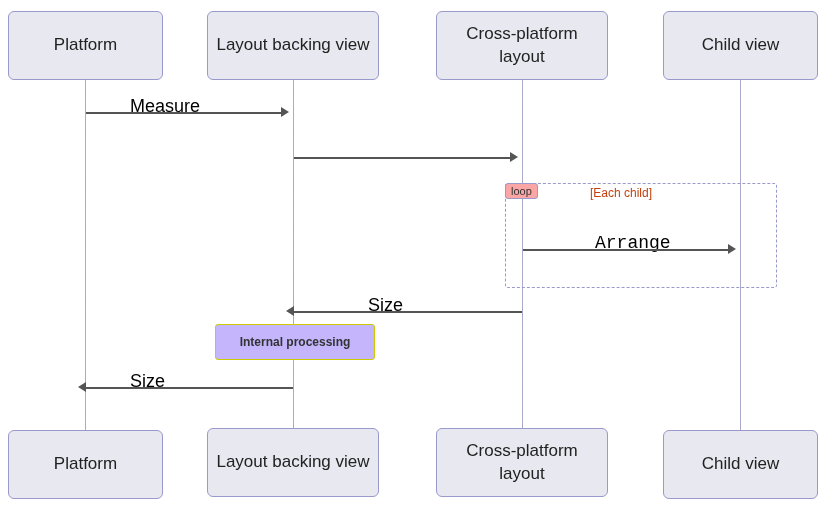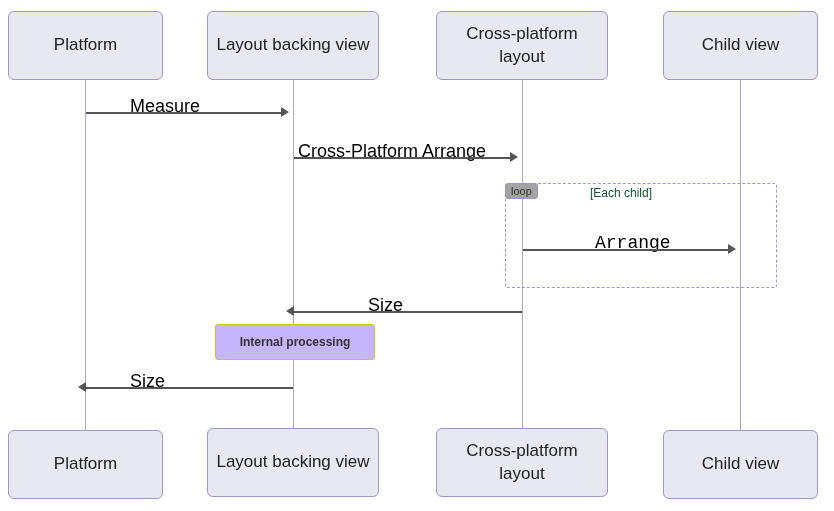--- a/index.html
+++ b/index.html
@@ -73,32 +73,32 @@
 
     .loop-box {
       position: absolute;
       border: 1.5px dashed #9999cc;
       background: transparent;
       border-radius: 3px;
     }
 
     .loop-label {
       position: absolute;
-      background: #a3a3a3;
+      background: #fca5a5;
       border: 1px solid #9999cc;
       border-radius: 3px;
       font-size: 11px;
       padding: 1px 5px;
       color: #333;
     }
 
     .loop-each-label {
       position: absolute;
       font-size: 12px;
-      color: #14532d;
+      color: #c2410c;
     }
 
     .internal-box {
       position: absolute;
       background: #c4b5fd;
       border: 1.5px solid #cccc00;
       border-radius: 3px;
       font-size: 12px;
       font-weight: bold;
       color: #333;
@@ -130,23 +130,20 @@
   <div class="lifeline" style="left:293px; top:80px; height:350px;"></div>
   <div class="lifeline" style="left:522px; top:80px; height:350px;"></div>
   <div class="lifeline" style="left:740px; top:80px; height:350px;"></div>
 
   <div class="arrow-label" style="left:130px; top:96px;">
     <span>Measure</span>
   </div>
   <div class="arrow-line" style="left:86px; top:112px; width:199px;"></div>
   <div class="arrowhead-right" style="left:281px; top:107px;"></div>
 
-  <div class="arrow-label" style="left:298px; top:141px;">
-    <span>Cross-Platform Arrange</span>
-  </div>
   <div class="arrow-line" style="left:294px; top:157px; width:220px;"></div>
   <div class="arrowhead-right" style="left:510px; top:152px;"></div>
 
   <div class="loop-box" style="left:505px; top:183px; width:272px; height:105px;">
   </div>
   <div class="loop-label" style="left:505px; top:183px;">
     <span>loop</span>
   </div>
   <div class="loop-each-label" style="left:590px; top:186px;">
     <span>[Each child]</span>

